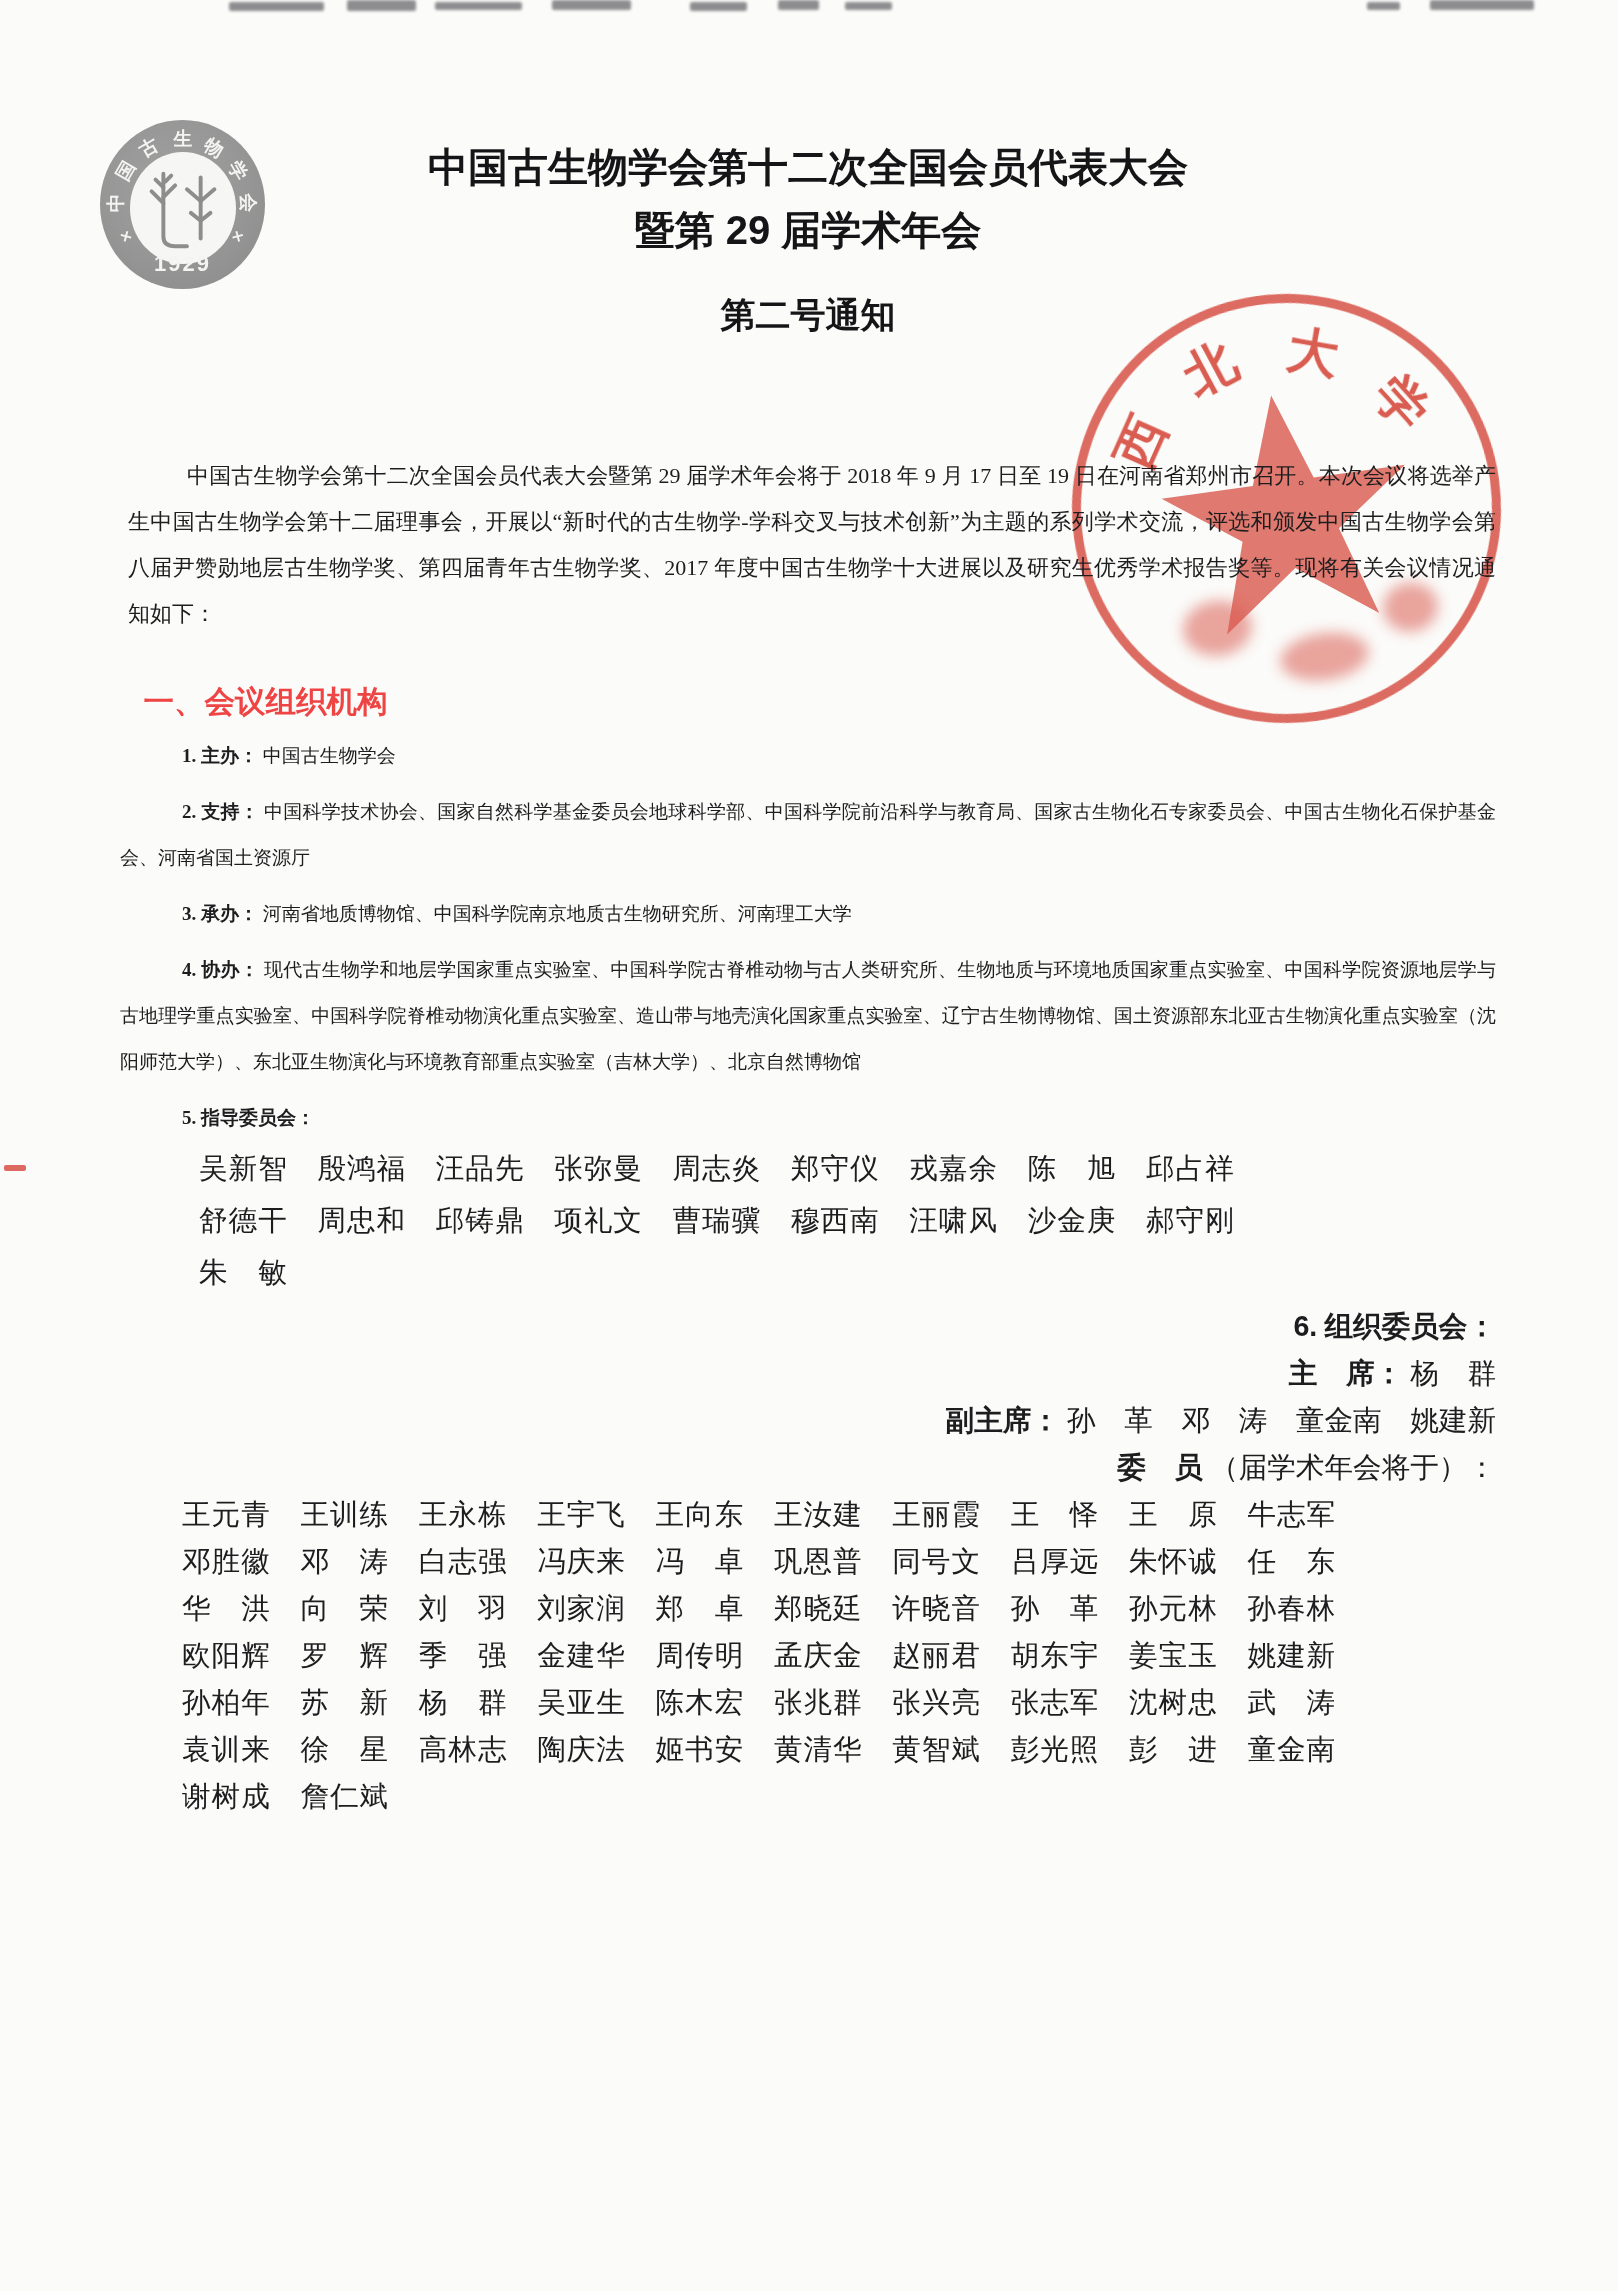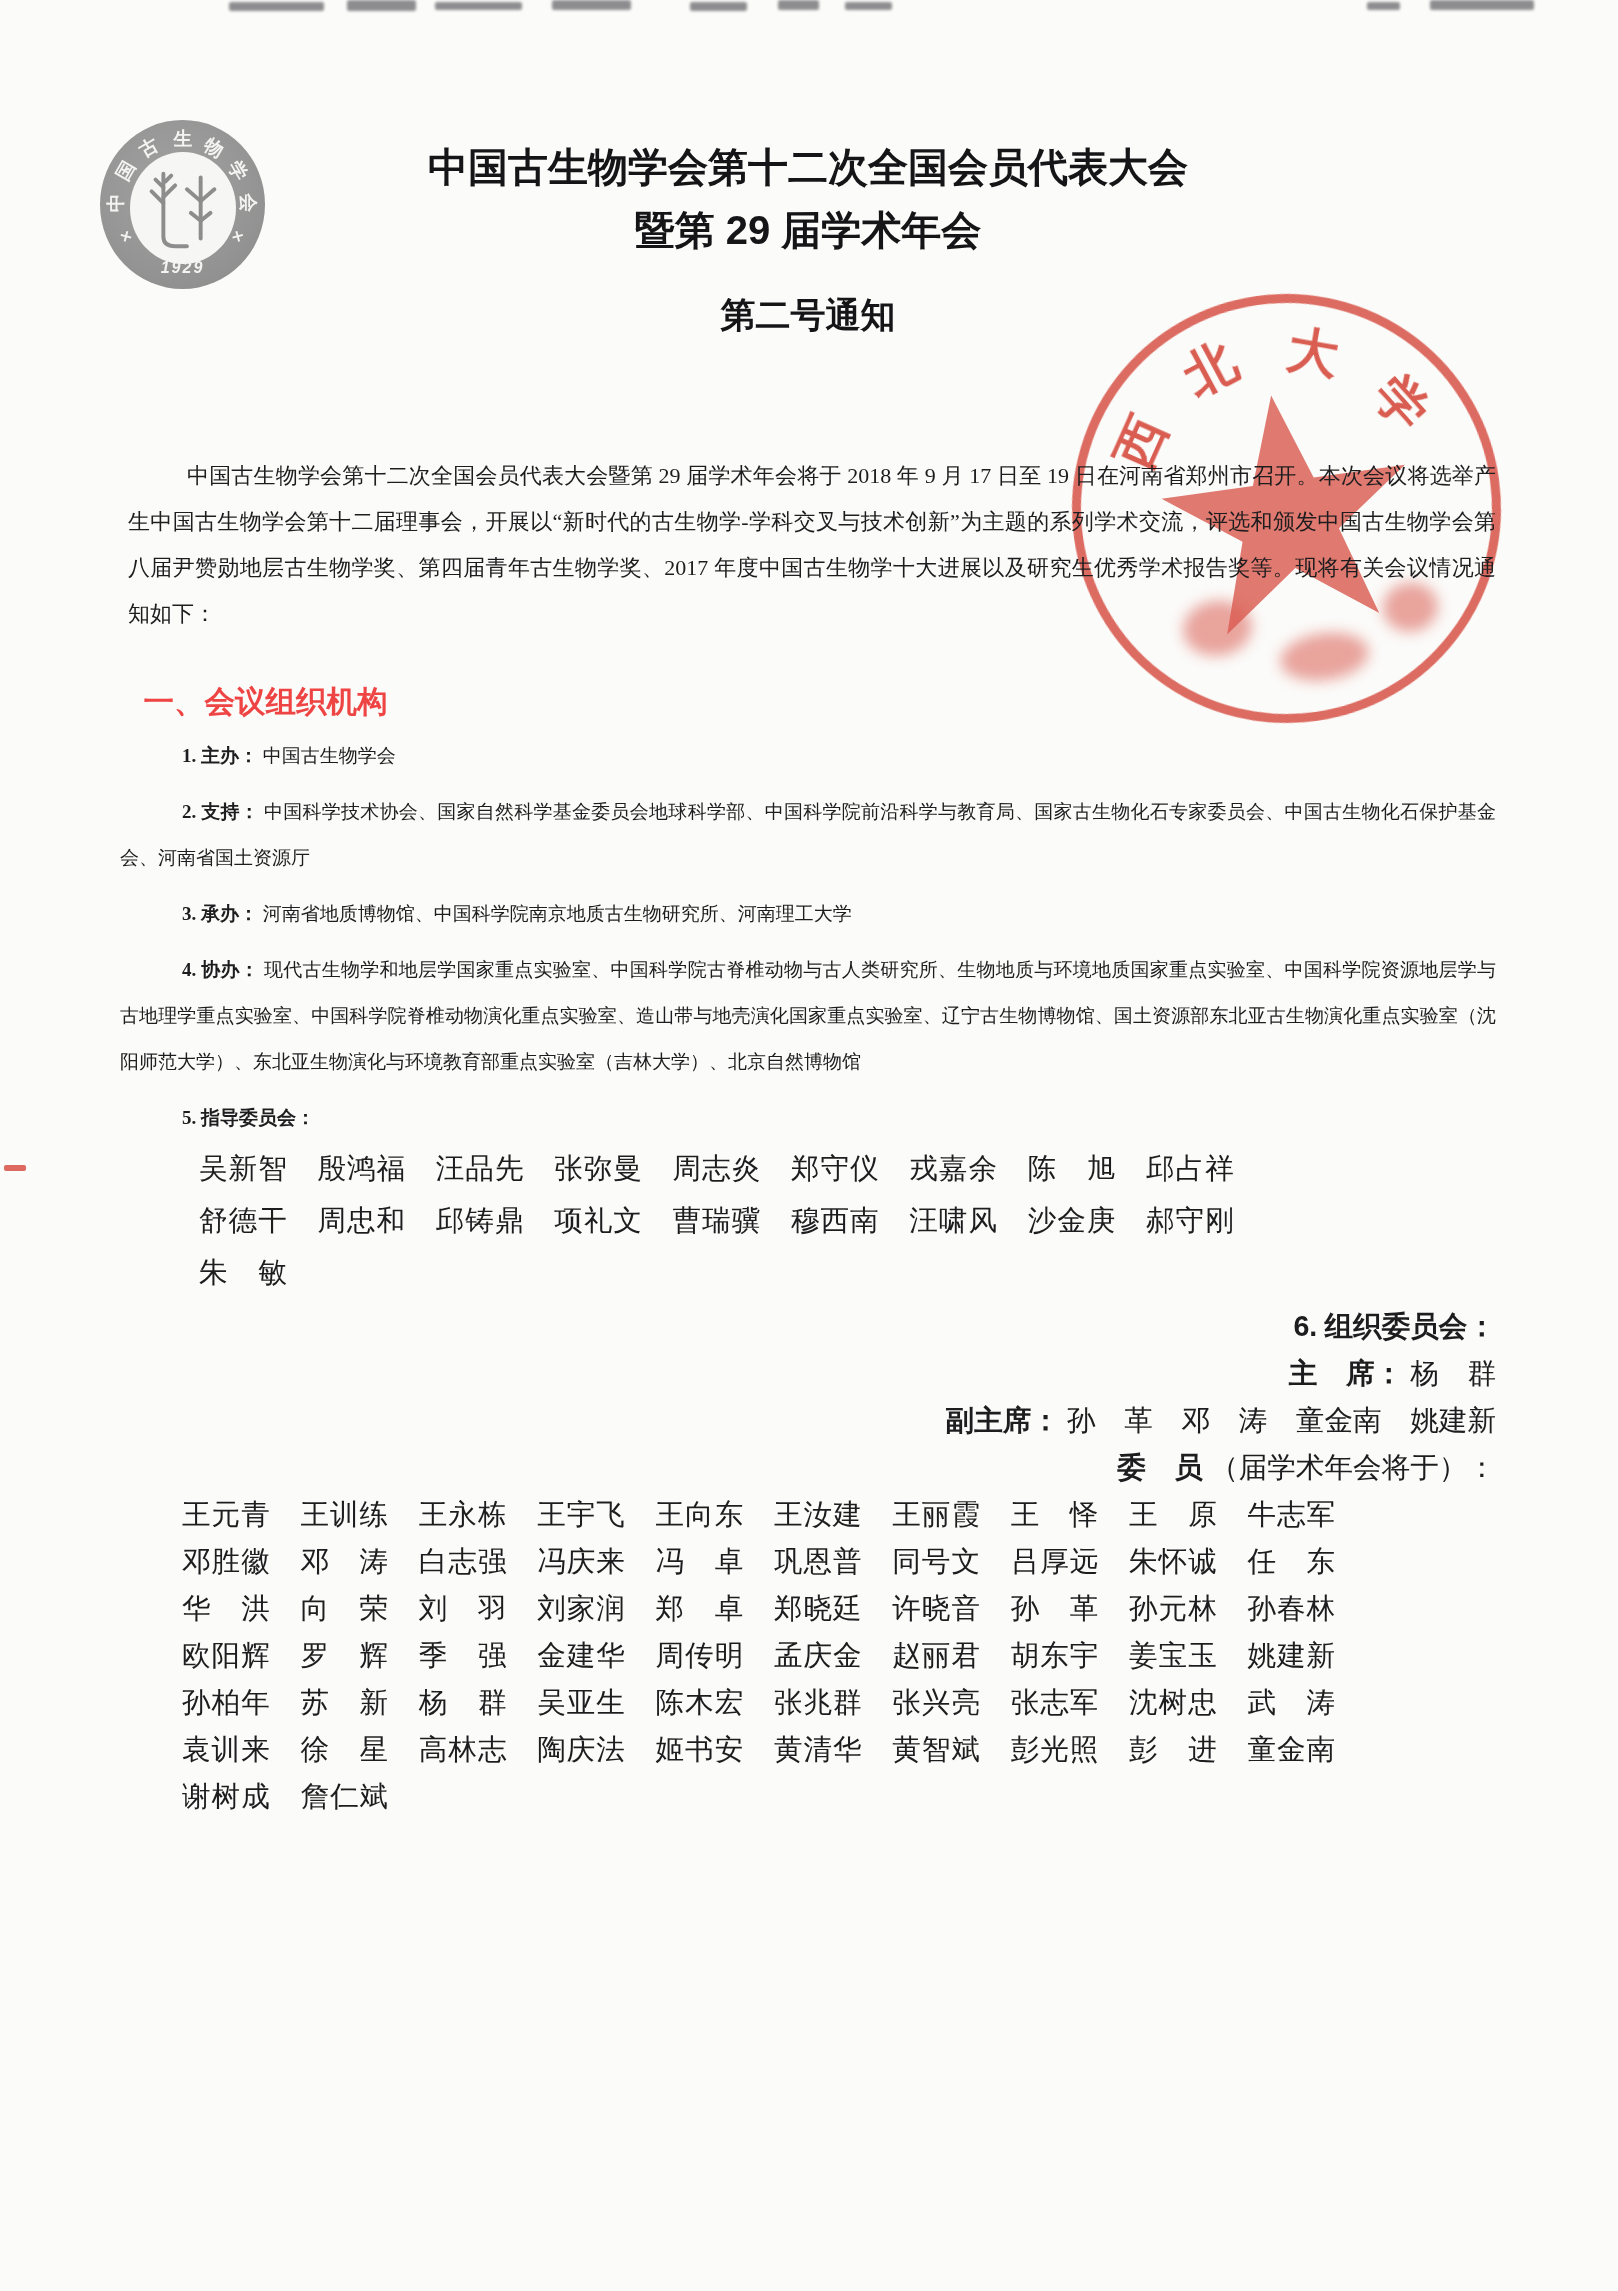--- a/index.html
+++ b/index.html
@@ -12,21 +12,21 @@
   .page{position:absolute;inset:0;}
 
   
   .artifact{position:absolute;background:#34343a;opacity:.55;filter:blur(1.5px);border-radius:2px;}
 
   
   .logo{position:absolute;left:100px;top:120px;width:165px;height:169px;}
   .logo .disc{position:absolute;inset:0;border-radius:50%;background:radial-gradient(circle at 45% 40%, #9a9a9a 0%, #8d8d8d 55%, #7f7f7f 100%);opacity:.92;}
   .logo .inner{position:absolute;left:29.6px;top:31.5px;width:106px;height:112px;border-radius:50%;background:#f6f6f4;}
   .logo .ring-ch{position:absolute;color:#f4f4f2;font-family:"Liberation Sans",sans-serif;font-size:18.7px;font-weight:700;width:19.7px;height:19.7px;text-align:center;line-height:19.7px;}
-  .logo .year{position:absolute;left:0;right:0;bottom:11.8px;text-align:center;color:#f4f4f2;font-family:"Liberation Sans",sans-serif;font-size:16px;font-weight:700;letter-spacing:2px;font-style:italic;}
+  .logo .year{position:absolute;left:0;right:0;bottom:11.8px;text-align:center;color:#f4f4f2;font-family:"Liberation Sans",sans-serif;font-size:22px;font-weight:700;letter-spacing:2px;}
   .logo svg{position:absolute;left:29.6px;top:31.5px;}
 
   
   .stamp{position:absolute;left:1072px;top:294px;width:429px;height:429px;mix-blend-mode:multiply;opacity:.88;transform:rotate(-8deg);}
   .stamp .ring{position:absolute;inset:0;border-radius:50%;border:9.9px solid #d9473b;filter:blur(0.6px);opacity:.9;}
   .stamp .star{position:absolute;left:87px;top:95px;}
   .stamp .ch{position:absolute;color:#d9473b;font-family:"Liberation Sans",sans-serif;font-weight:700;font-size:51px;width:53px;height:53px;text-align:center;line-height:53px;filter:blur(0.5px);}
   .stamp .smudge{position:absolute;background:#d9473b;border-radius:50%;filter:blur(6.9px);opacity:.55;}
 
   .red-mark{position:absolute;left:3.9px;top:1165px;width:21.7px;height:5.9px;background:#d6453c;opacity:.8;border-radius:2px;filter:blur(0.5px);}

